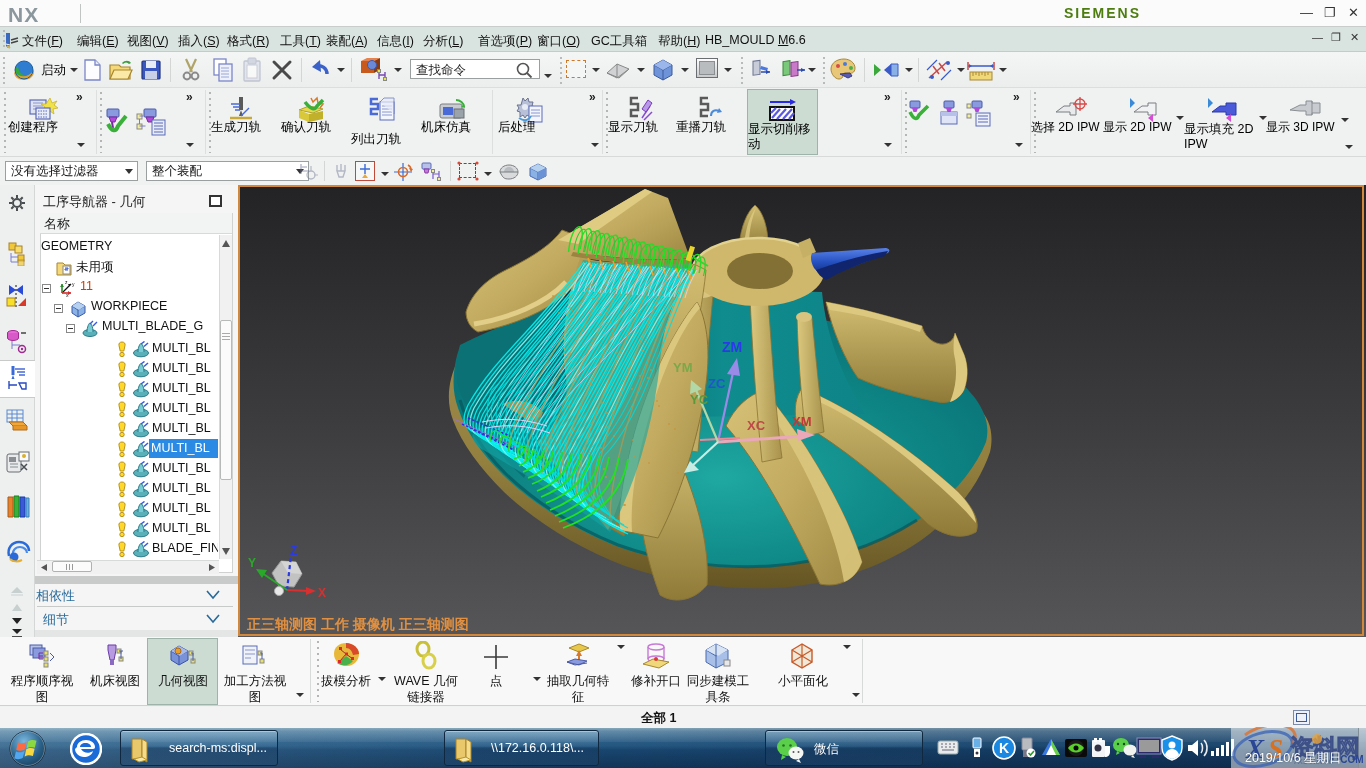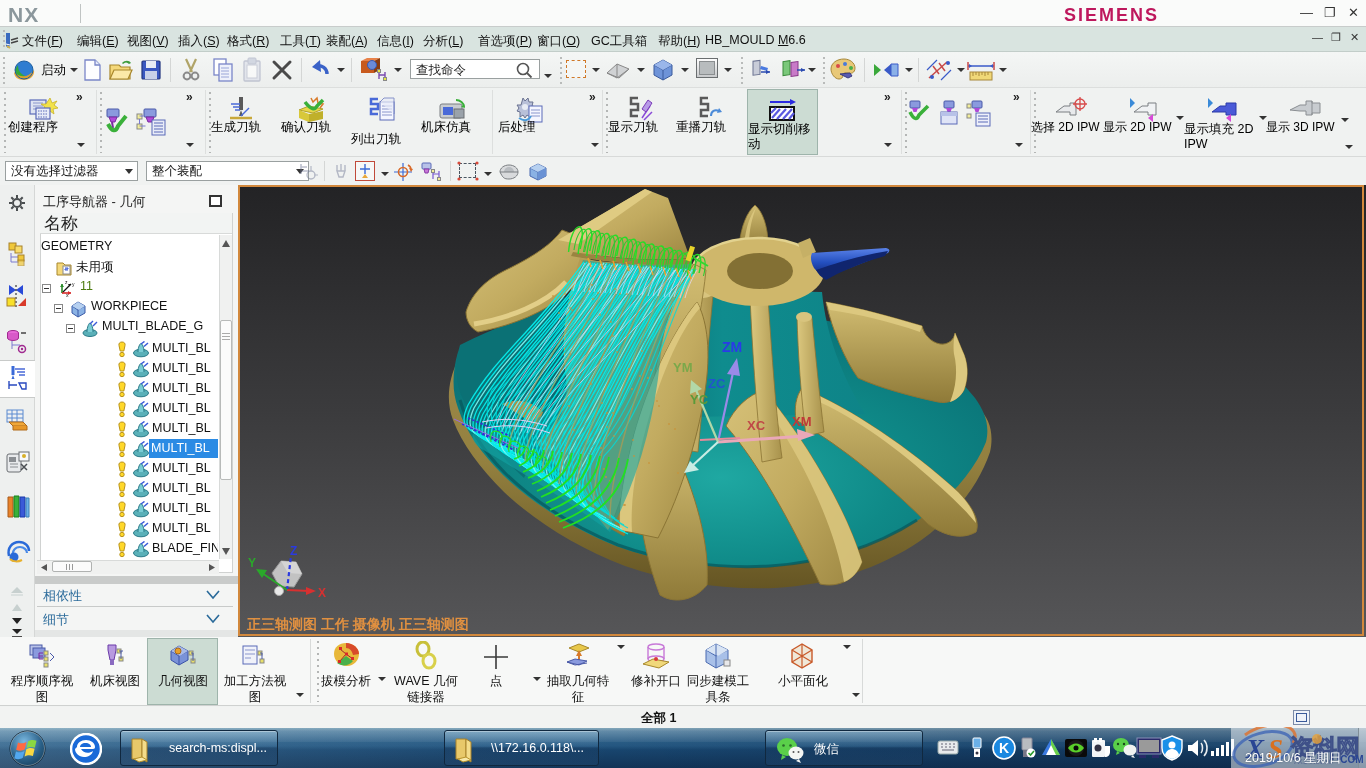--- a/index.html
+++ b/index.html
@@ -4,21 +4,21 @@
 <style>
 * { margin:0; padding:0; box-sizing:border-box; }
 html,body { width:1366px; height:768px; overflow:hidden; font-family:"Liberation Sans",sans-serif; }
 #app { position:relative; width:1366px; height:768px; background:#f0f2f1; }
 .abs { position:absolute; }
 
 #titlebar { left:0; top:0; width:1366px; height:27px; background:#fafbfa; border-bottom:1px solid #c8cccb; }
 #nxlogo { left:8px; top:3px; font-weight:bold; font-size:21px; color:#8b979c; letter-spacing:1px; }
 #titletext { left:88px; top:6px; font-size:14px; color:#1a1a1a; }
 #titlesep { left:80px; top:4px; width:1px; height:19px; background:#c0c4c3; }
-#siemens { left:1064px; top:5px; font-weight:bold; font-size:18px; color:#be185d; letter-spacing:2px; }
+#siemens { left:1064px; top:5px; font-weight:bold; font-size:14px; color:#4d7c0f; letter-spacing:2px; }
 .winbtn { font-size:13px; color:#333; font-family:"Liberation Sans",sans-serif; }
 
 #menubar { left:0; top:27px; width:1366px; height:25px; background:#d9e4e0; border-bottom:1px solid #c2cdc9; font-size:12.5px; color:#111; }
 .mitem { position:absolute; top:6px; }
 .mu { text-decoration:underline; }
 
 #toolbar { left:0; top:52px; width:1366px; height:36px; background:linear-gradient(#f4f6f5,#eceeed); border-bottom:1px solid #dcdedd; }
 .tsep { position:absolute; top:6px; width:1px; height:24px; background:#d4d6d5; }
 .grip { position:absolute; top:4px; width:5px; height:28px; background-image:radial-gradient(circle at 2px 2px, #b9bbba 1px, transparent 1.2px); background-size:5px 5px; }
 
@@ -500,21 +500,21 @@
       <path d="M1 1h10L6 7z" fill="#222"></path>
     </svg>
 <svg class="abs" style="left:11px;top:628px;" width="12" height="11" viewBox="0 0 12 11">
       <path d="M1 1h10L6 6z" fill="#222"></path>
       <path d="M1 9h10" stroke="#222" stroke-width="1.6"></path>
     </svg>
 <div class="abs" id="nav"></div>
 <div class="abs" id="navtitle">工序导航器 - 几何</div>
 <div class="abs" style="left:209px;top:195px;width:13px;height:12px;border:2px solid #333;background:#fff;"></div>
 <div class="abs" id="tree"></div>
-<div class="abs" style="left:40px;top:213px;width:192px;height:21px;background:#f2f4f3;border-bottom:1px solid #d8dad9;font-size:17px;color:#222;line-height:21px;padding-left:4px;">名称</div>
+<div class="abs" style="left:40px;top:213px;width:192px;height:21px;background:#f2f4f3;border-bottom:1px solid #d8dad9;font-size:13px;color:#222;line-height:21px;padding-left:4px;">名称</div>
 <div class="abs" style="left:219px;top:235px;width:13px;height:324px;background:#f0f1f0;border-left:1px solid #d8dad9;"></div>
 <svg class="abs" style="left:221px;top:239px;" width="10" height="9" viewBox="0 0 10 9">
       <path d="M5 1L1 8h8z" fill="#555"></path>
     </svg>
 <div class="abs" style="left:220px;top:320px;width:12px;height:160px;background:#fbfbfb;border:1px solid #b8bab9;border-radius:2px;"></div>
 <div class="abs" style="left:222px;top:333px;width:8px;height:1px;background:#aaa;box-shadow:0 3px 0 #aaa,0 6px 0 #aaa;"></div>
 <svg class="abs" style="left:221px;top:547px;" width="10" height="9" viewBox="0 0 10 9">
       <path d="M1 1h8L5 8z" fill="#555"></path>
     </svg>
 <div class="abs" style="left:41px;top:239px;width:178px;font-size:12.5px;color:#111;">GEOMETRY</div>
@@ -530,21 +530,21 @@
       <path d="M5 13L14 4" stroke="#111" stroke-width="1.2"></path>
       <path d="M5 13v-9" stroke="#2a8a2a" stroke-width="1.6"></path>
       <path d="M5 13h9" stroke="#d82a2a" stroke-width="1.6"></path>
       <path d="M14 4l-3 0 1.5 2.5z" fill="#111"></path>
       <path d="M5 4l-2 3h4z" fill="#2a8a2a"></path>
       <path d="M14 13l-3-2v4z" fill="#d82a2a"></path>
       <text x="8" y="3.5" font-size="5" fill="#111">z</text>
       <text x="15" y="6" font-size="5" fill="#111">y</text>
       <text x="9" y="17" font-size="5" fill="#111">x</text>
     </svg>
-<div class="abs" style="left:80px;top:279px;font-size:12.5px;color:#4d7c0f;">11</div>
+<div class="abs" style="left:80px;top:279px;font-size:12.5px;color:#c2410c;">11</div>
 <div class="abs" style="left:54px;top:304px;width:9px;height:9px;border:1px solid #888;background:#fff;"></div>
     <div class="abs" style="left:56px;top:307.5px;width:5px;height:1px;background:#333;"></div>
 <svg class="abs" style="left:69px;top:300px;" width="18" height="18" viewBox="0 0 18 18">
       <path d="M3 6l6-4 7 4v7l-7 4-6-4z" fill="#8ab2e4" stroke="#3a5aa8"></path>
       <path d="M3 6l6 4 7-4M9 10v7" fill="none" stroke="#3a5aa8"></path>
       <path d="M3 6l6-4 7 4-6 4z" fill="#b6d0f0"></path>
     </svg>
 <div class="abs" style="left:91px;top:299px;font-size:12.5px;color:#111;">WORKPIECE</div>
 <div class="abs" style="left:66px;top:324px;width:9px;height:9px;border:1px solid #888;background:#fff;"></div>
     <div class="abs" style="left:68px;top:327.5px;width:5px;height:1px;background:#333;"></div>
@@ -667,21 +667,21 @@
 <div class="abs" style="left:37px;top:560px;width:182px;height:14px;background:#f0f1f0;border-top:1px solid #d8dad9;"></div>
 <svg class="abs" style="left:40px;top:563px;" width="8" height="9" viewBox="0 0 8 9">
       <path d="M7 1L1 4.5 7 8z" fill="#555"></path>
     </svg>
 <div class="abs" style="left:52px;top:561px;width:40px;height:11px;background:#fbfbfb;border:1px solid #b0b2b1;border-radius:2px;"></div>
 <div class="abs" style="left:66px;top:564px;width:1px;height:6px;background:#999;box-shadow:3px 0 0 #999,6px 0 0 #999;"></div>
 <svg class="abs" style="left:208px;top:563px;" width="8" height="9" viewBox="0 0 8 9">
       <path d="M1 1l6 3.5L1 8z" fill="#555"></path>
     </svg>
 <div class="abs" style="left:35px;top:576px;width:203px;height:8px;background:#c9cbca;"></div>
-<div class="abs" style="left:43px;top:587px;font-size:13px;color:#2a6a9a;">相依性</div>
+<div class="abs" style="left:36px;top:587px;font-size:13px;color:#2a6a9a;">相依性</div>
 <svg class="abs" style="left:206px;top:590px;" width="14" height="10" viewBox="0 0 14 10">
       <path d="M1 1l6 7 6-7" fill="none" stroke="#2a6a9a" stroke-width="1.6"></path>
     </svg>
 <div class="abs" style="left:37px;top:606px;width:196px;height:1px;background:#c8cac9;"></div>
 <div class="abs" style="left:43px;top:611px;font-size:13px;color:#2a6a9a;">细节</div>
 <svg class="abs" style="left:206px;top:614px;" width="14" height="10" viewBox="0 0 14 10">
       <path d="M1 1l6 7 6-7" fill="none" stroke="#2a6a9a" stroke-width="1.6"></path>
     </svg>
 <div class="abs" style="left:35px;top:630px;width:203px;height:7px;background:#e4e6e5;"></div>
 

